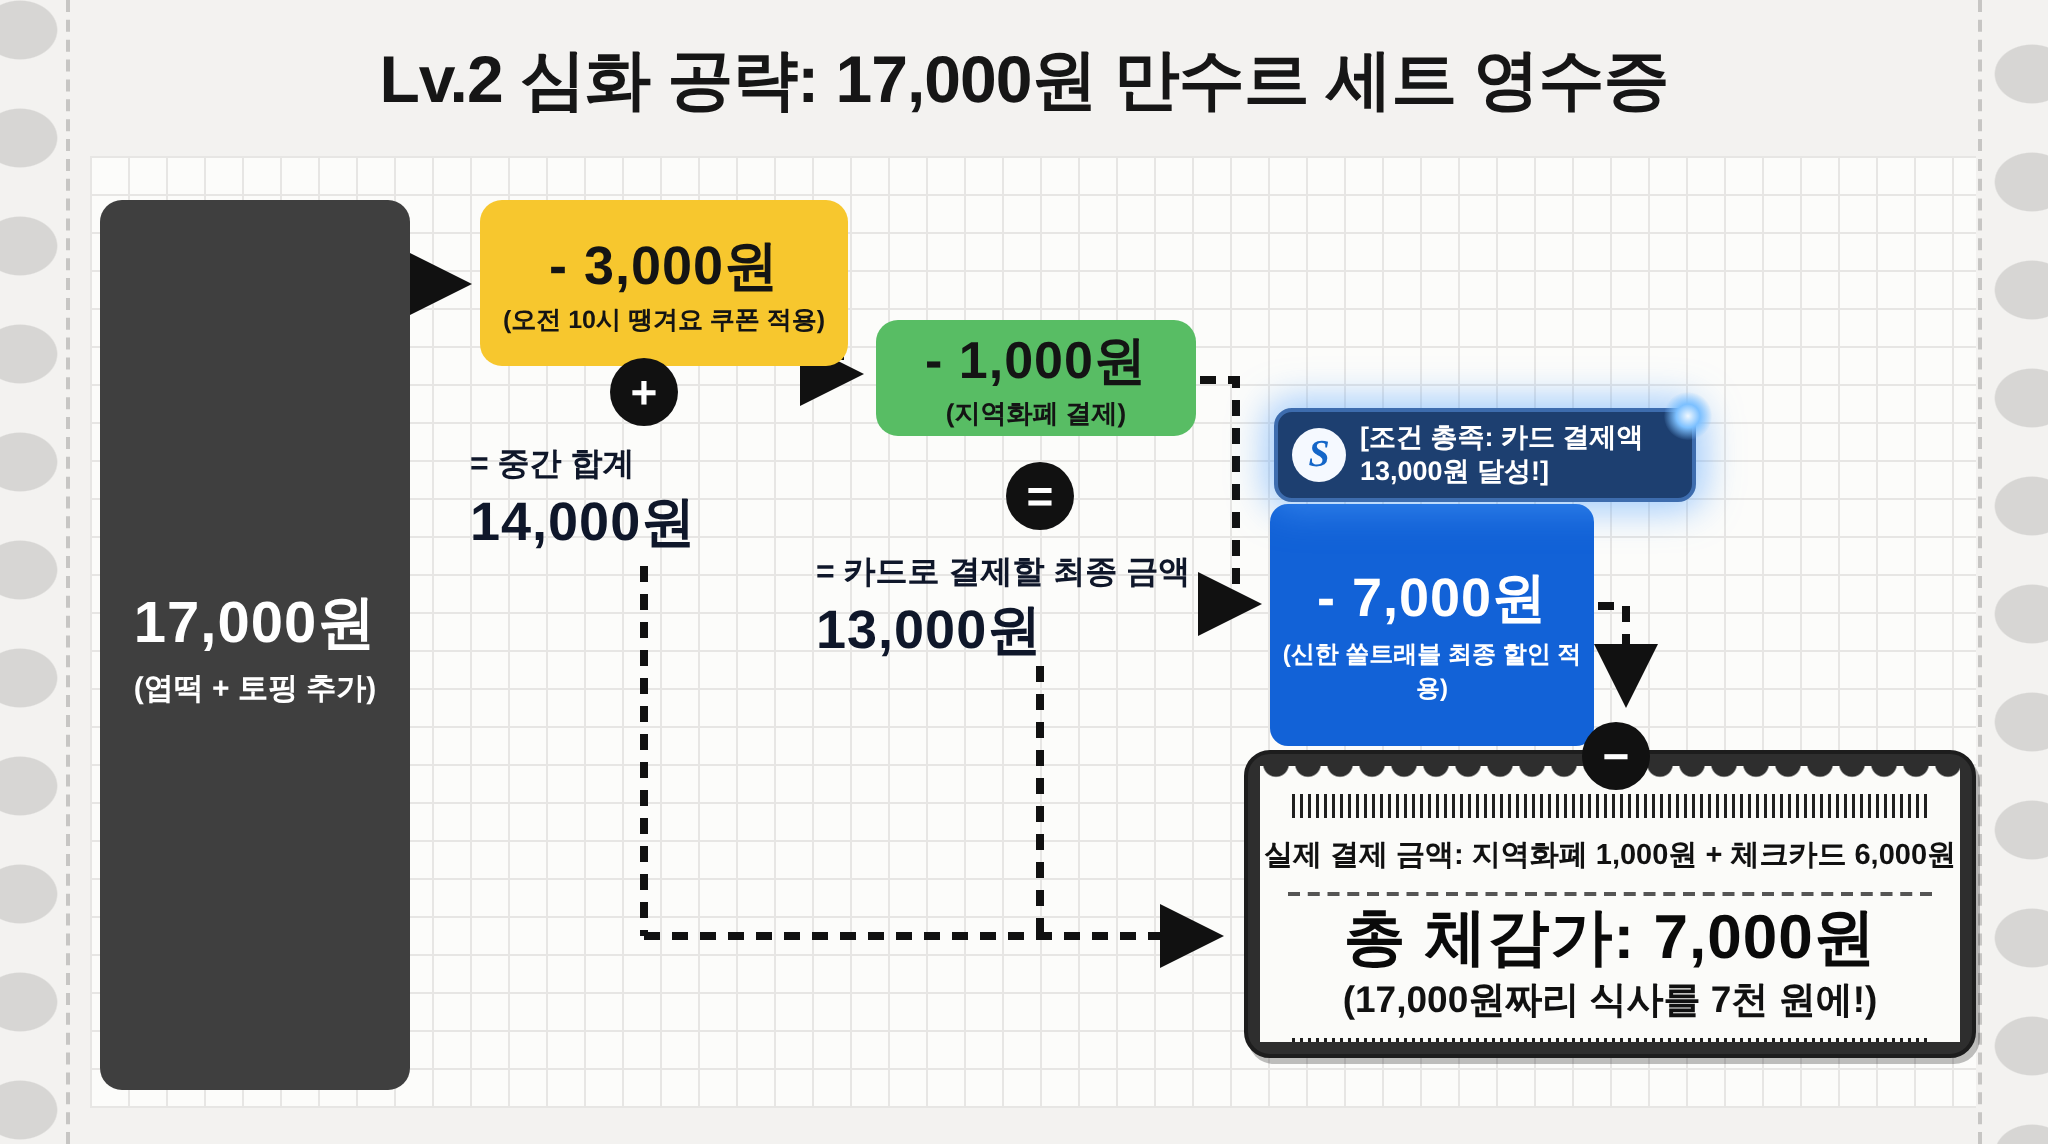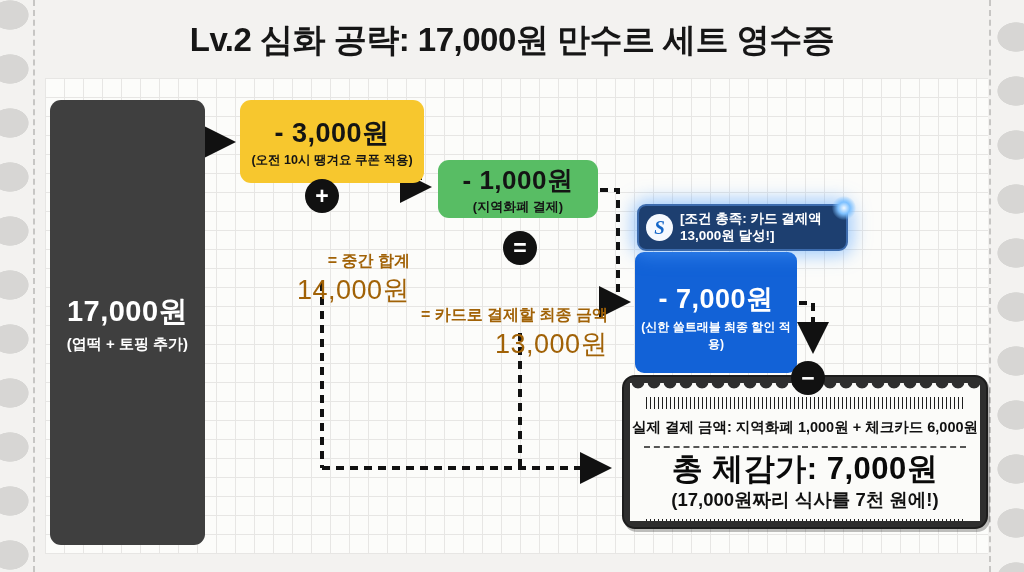--- a/index.html
+++ b/index.html
@@ -44,23 +44,23 @@
   .carddisc{left:635px;top:252px;width:162px;height:121px;background:#1262d7;color:#fff;border-radius:9px;padding-top:8px;box-sizing:border-box;}
   .carddisc .amt{font-size:27px;}
   .carddisc .note{font-size:12px;margin-top:2px;}
 
   .op{position:absolute;width:34px;height:34px;border-radius:50%;background:#111;color:#fff;
       display:flex;align-items:center;justify-content:center;font-size:23px;font-weight:800;z-index:6;line-height:1;}
   .op.plus{left:305px;top:179px;}
   .op.equals{left:503px;top:231px;}
   .op.minus{left:791px;top:361px;}
 
-  .calc{position:absolute;text-align:right;color:#a16207;z-index:4;margin-top:29px;}
+  .calc{position:absolute;text-align:left;color:#0f172a;z-index:4;}
   .calc .lbl{font-size:16px;font-weight:800;}
-  .calc .val{font-size:27px;font-weight:400;letter-spacing:0.5px;}
+  .calc .val{font-size:27px;font-weight:700;letter-spacing:0.5px;}
   .subtotal{left:235px;top:222px;width:175px;}
   .cardtotal{left:408px;top:276px;width:200px;}
 
   .tooltip{position:absolute;left:637px;top:204px;width:211px;height:47px;background:#1d3f70;
            border:2px solid #3d6cae;border-radius:9px;box-sizing:border-box;z-index:7;
            display:flex;align-items:center;gap:7px;padding:0 7px;
            box-shadow:0 0 18px 4px rgba(80,160,255,0.55);}
   .tooltip .logo{width:27px;height:27px;border-radius:50%;background:#f5f9ff;flex:0 0 27px;
                  display:flex;align-items:center;justify-content:center;
                  color:#1466c8;font-family:"Liberation Serif","DejaVu Serif",serif;

